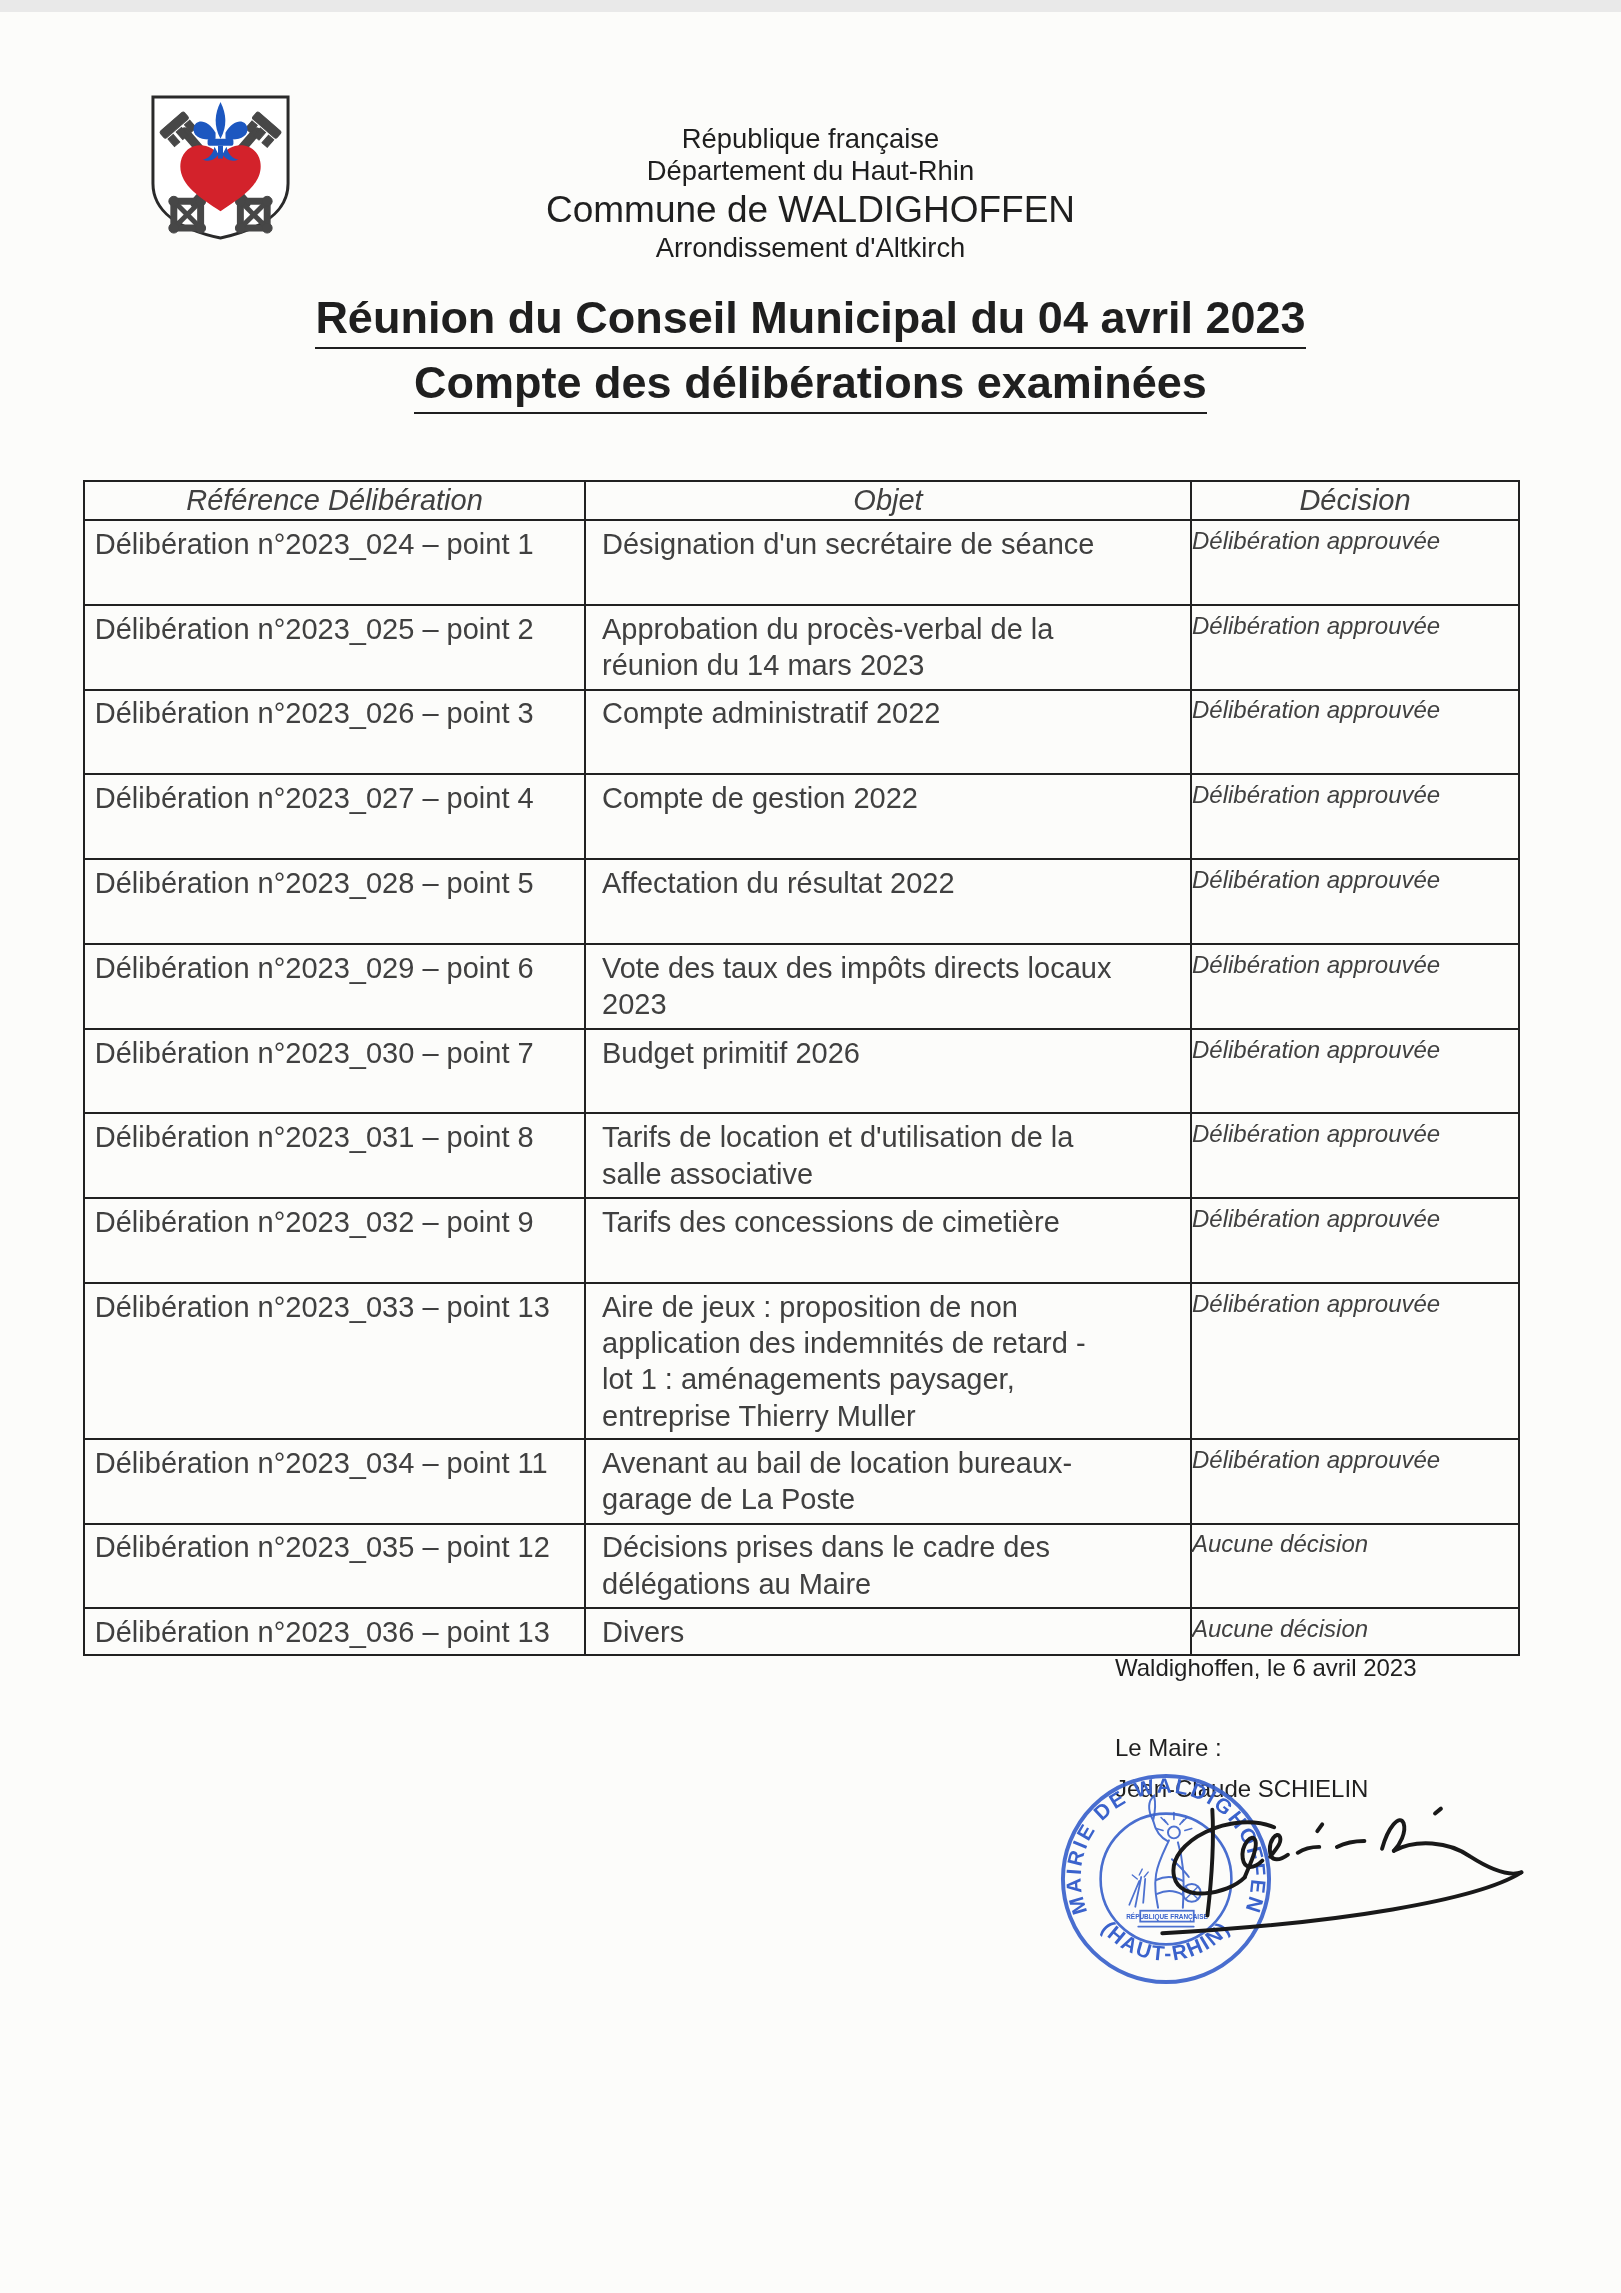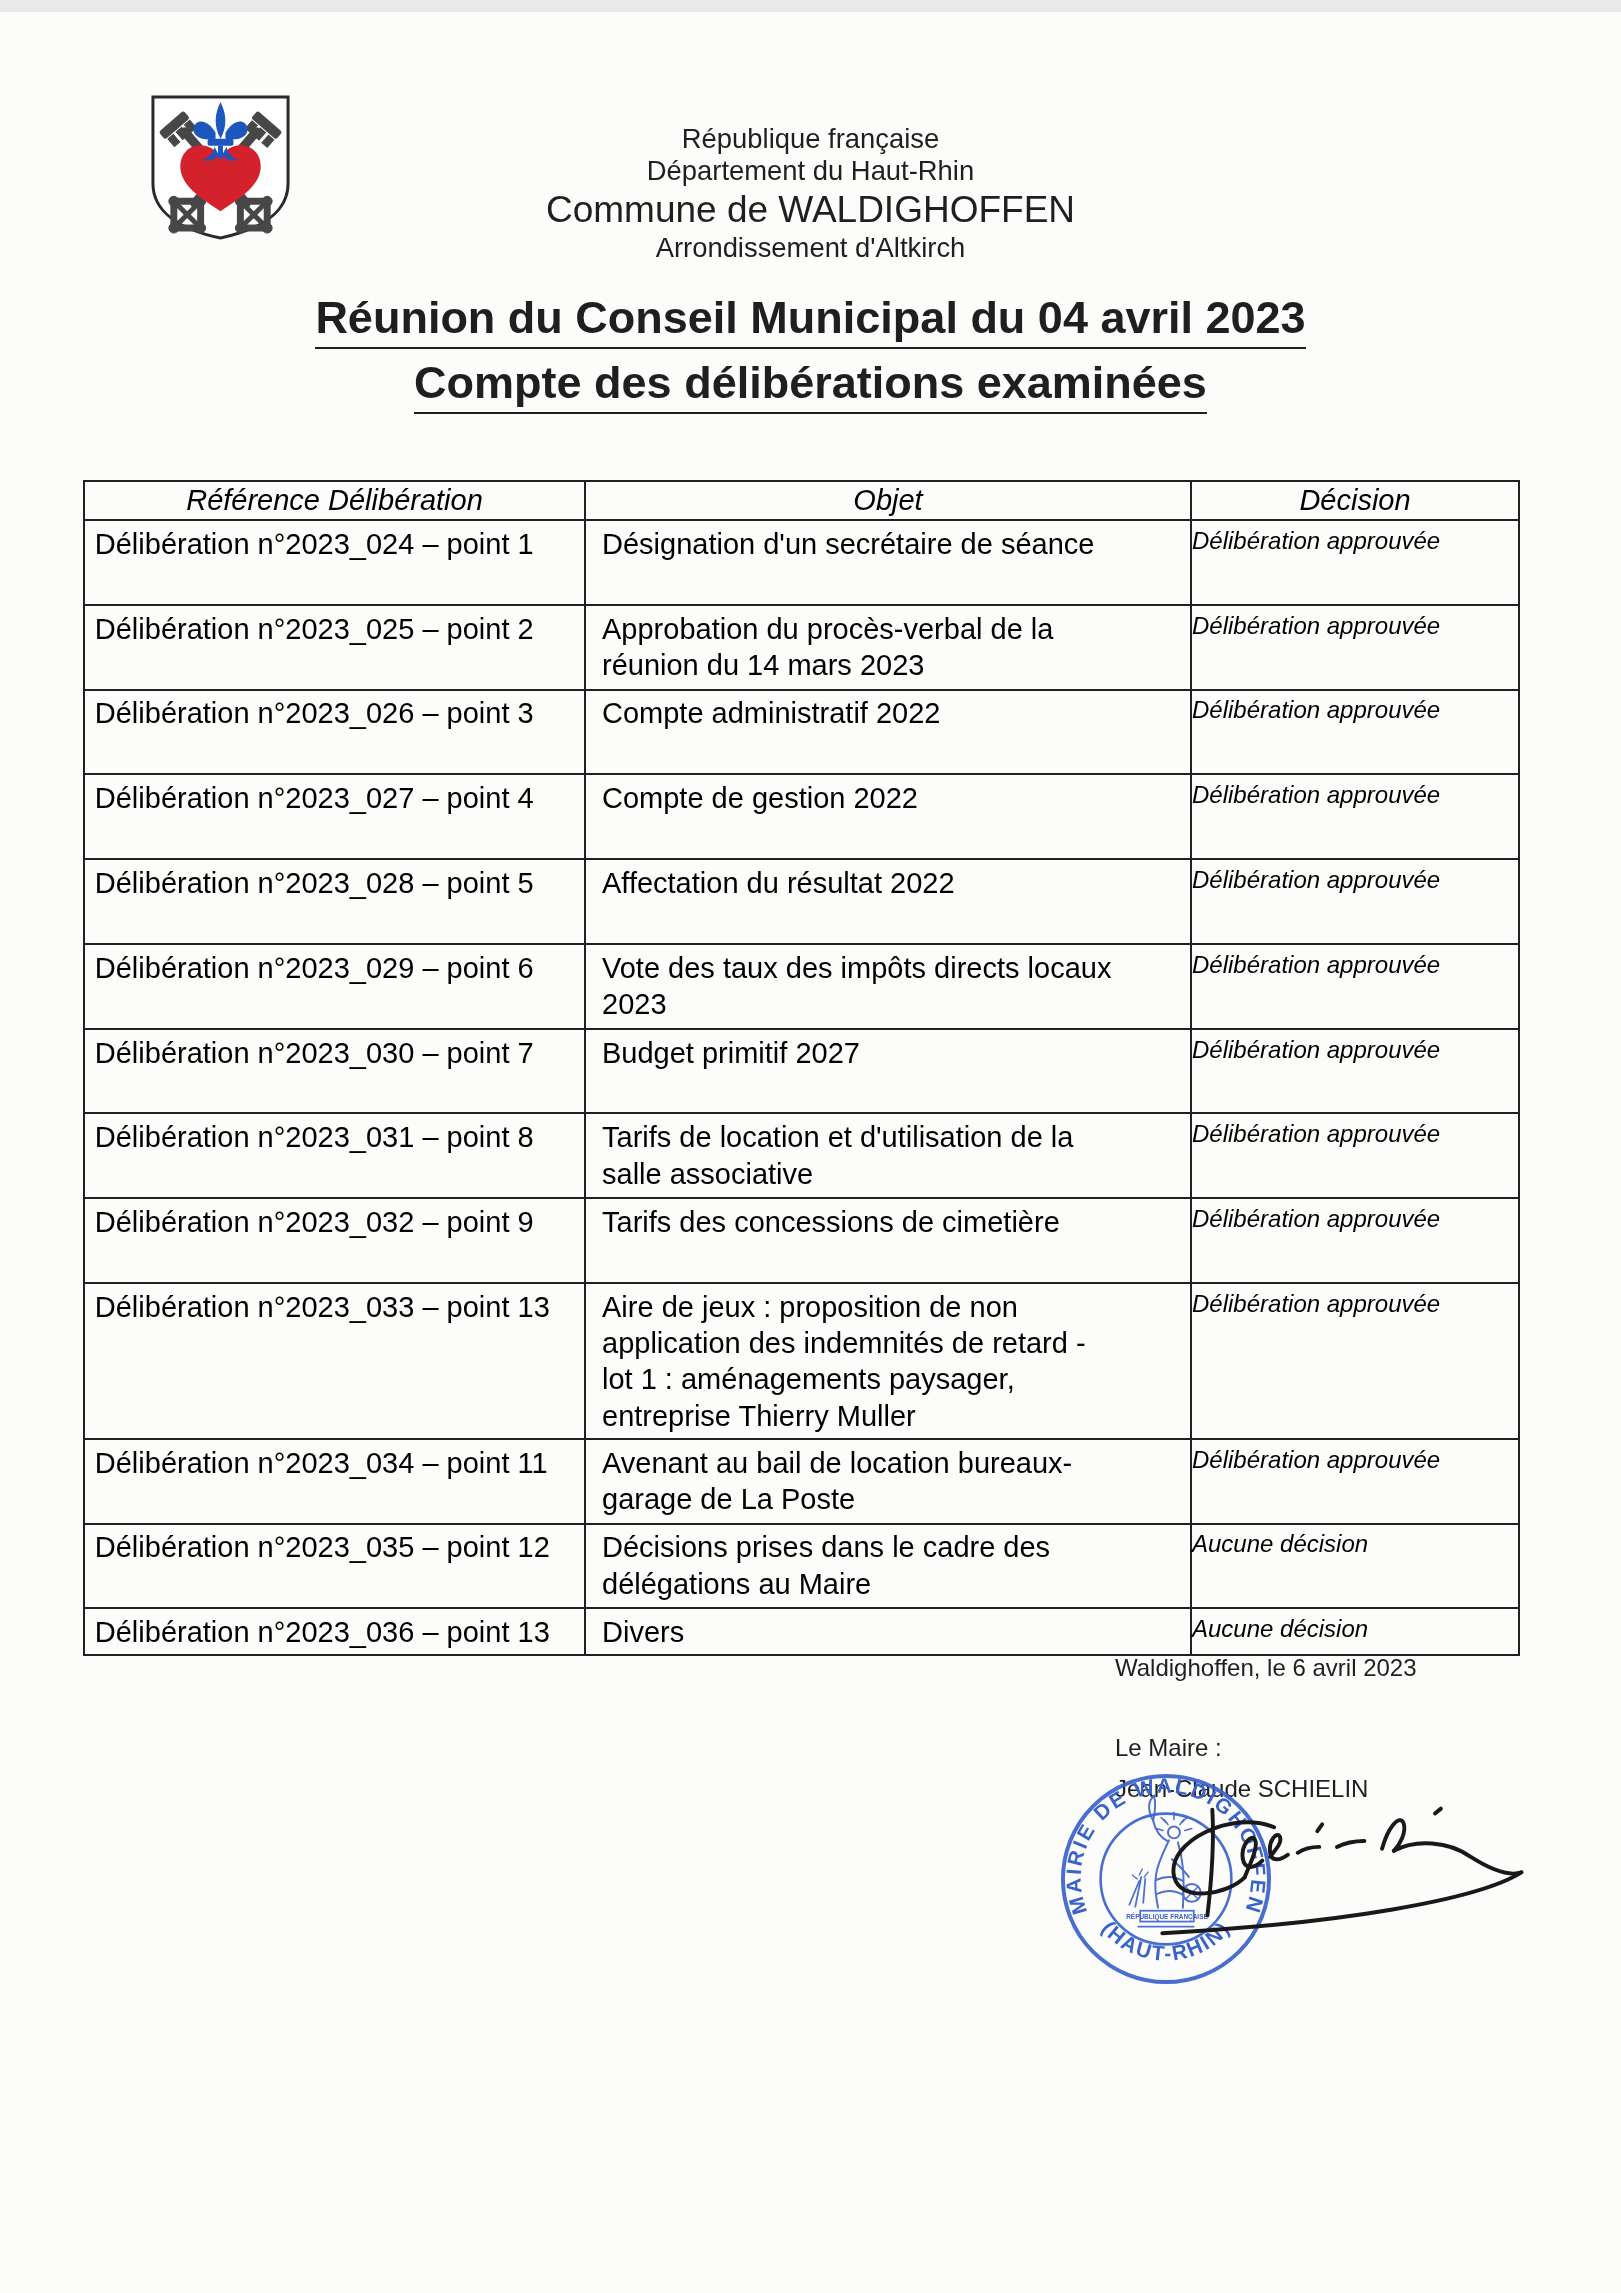--- a/index.html
+++ b/index.html
@@ -19,21 +19,21 @@
   .title-main{top:280px;}
   .title-sub{top:345px;}
   .title-wrap span{
     display:inline-block;font-size:45px;font-weight:bold;
     border-bottom:2.9px solid #1f1f1f;padding-bottom:2.9px;
   }
   
   table.delibs{
     position:absolute;left:83px;top:468px;width:1435px;
     border-collapse:collapse;table-layout:fixed;
-    font-size:29px;color:#000000;
+    font-size:29px;color:#404040;
   }
   table.delibs,table.delibs th,table.delibs td{border:2.5px solid #212121;}
   table.delibs{border-width:2.9px;}
   table.delibs th{
     font-style:italic;font-weight:normal;height:37px;
     text-align:center;vertical-align:middle;padding:0 5.9px;
   }
   table.delibs td{
     vertical-align:top;padding:4.9px 9.8px 3.9px 9.8px;
     height:74px;line-height:1.25;
@@ -158,21 +158,21 @@
           <td class="decision">Délibération approuvée</td>
         </tr>
         <tr>
           <td class="reference">Délibération n°2023_029 – point 6</td>
           <td class="objet">Vote des taux des impôts directs locaux
 2023</td>
           <td class="decision">Délibération approuvée</td>
         </tr>
         <tr>
           <td class="reference">Délibération n°2023_030 – point 7</td>
-          <td class="objet">Budget primitif 2027</td>
+          <td class="objet">Budget primitif 2026</td>
           <td class="decision">Délibération approuvée</td>
         </tr>
         <tr>
           <td class="reference">Délibération n°2023_031 – point 8</td>
           <td class="objet">Tarifs de location et d'utilisation de la
 salle associative</td>
           <td class="decision">Délibération approuvée</td>
         </tr>
         <tr>
           <td class="reference">Délibération n°2023_032 – point 9</td>

